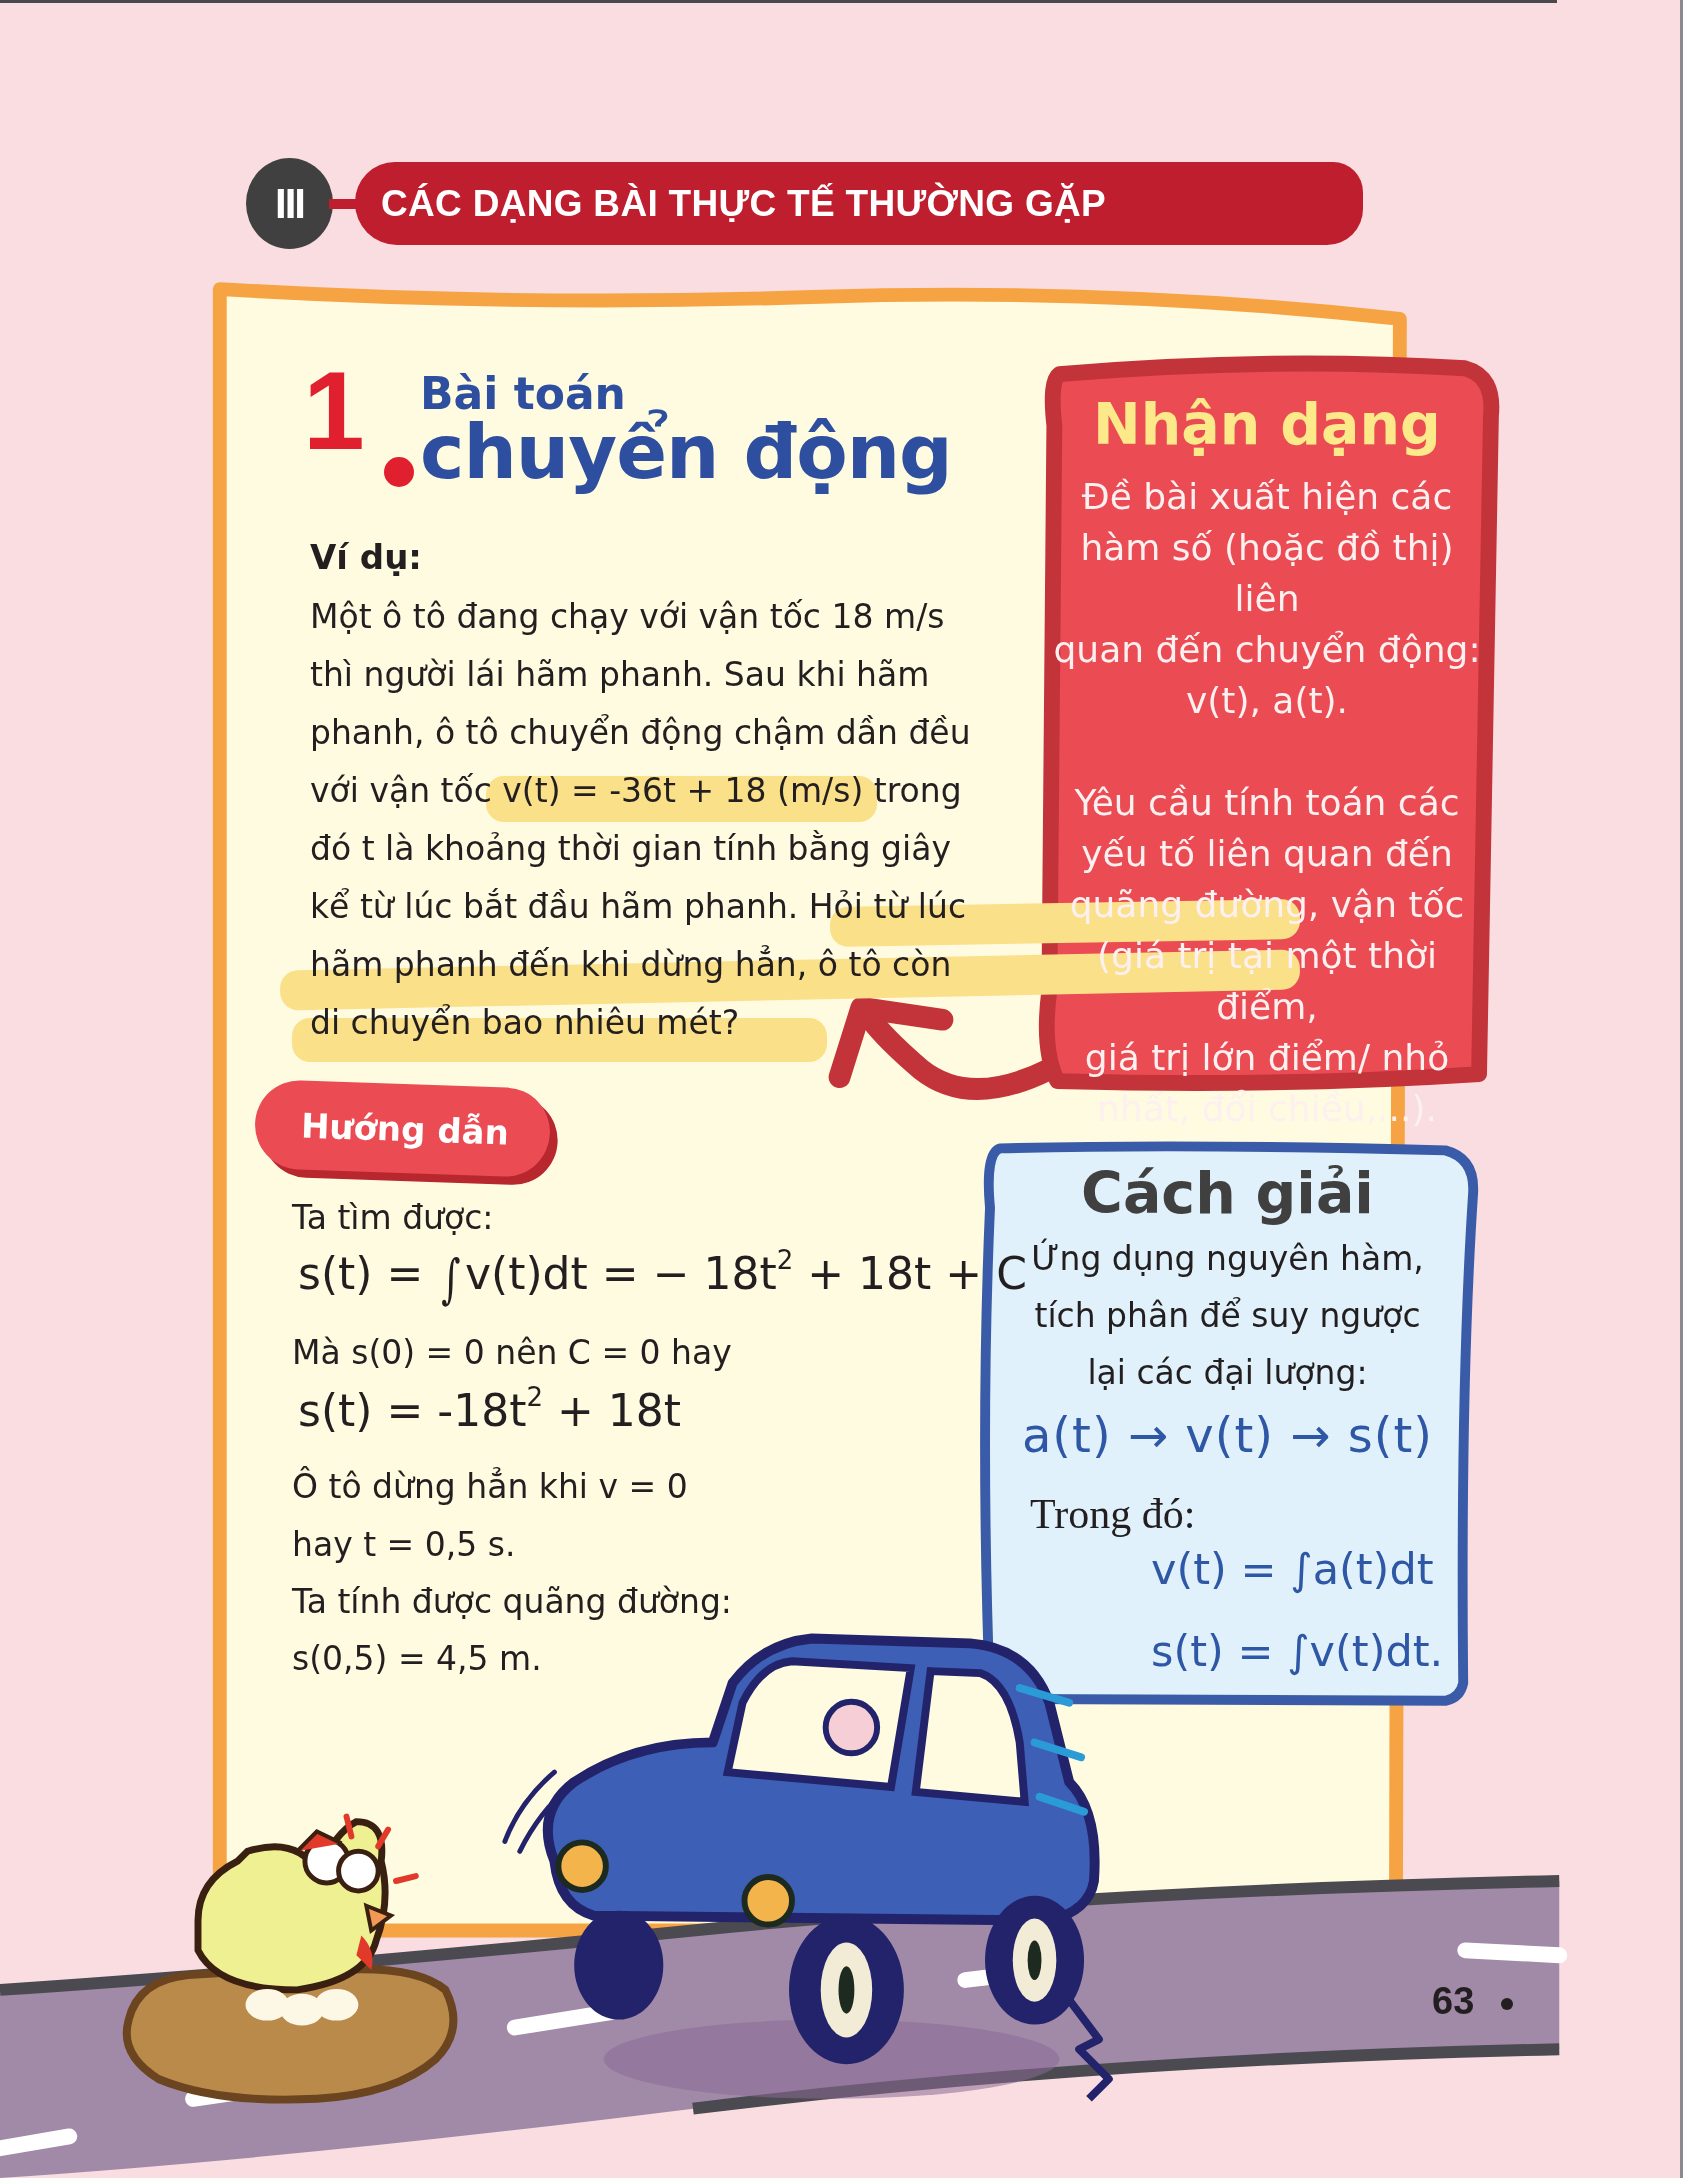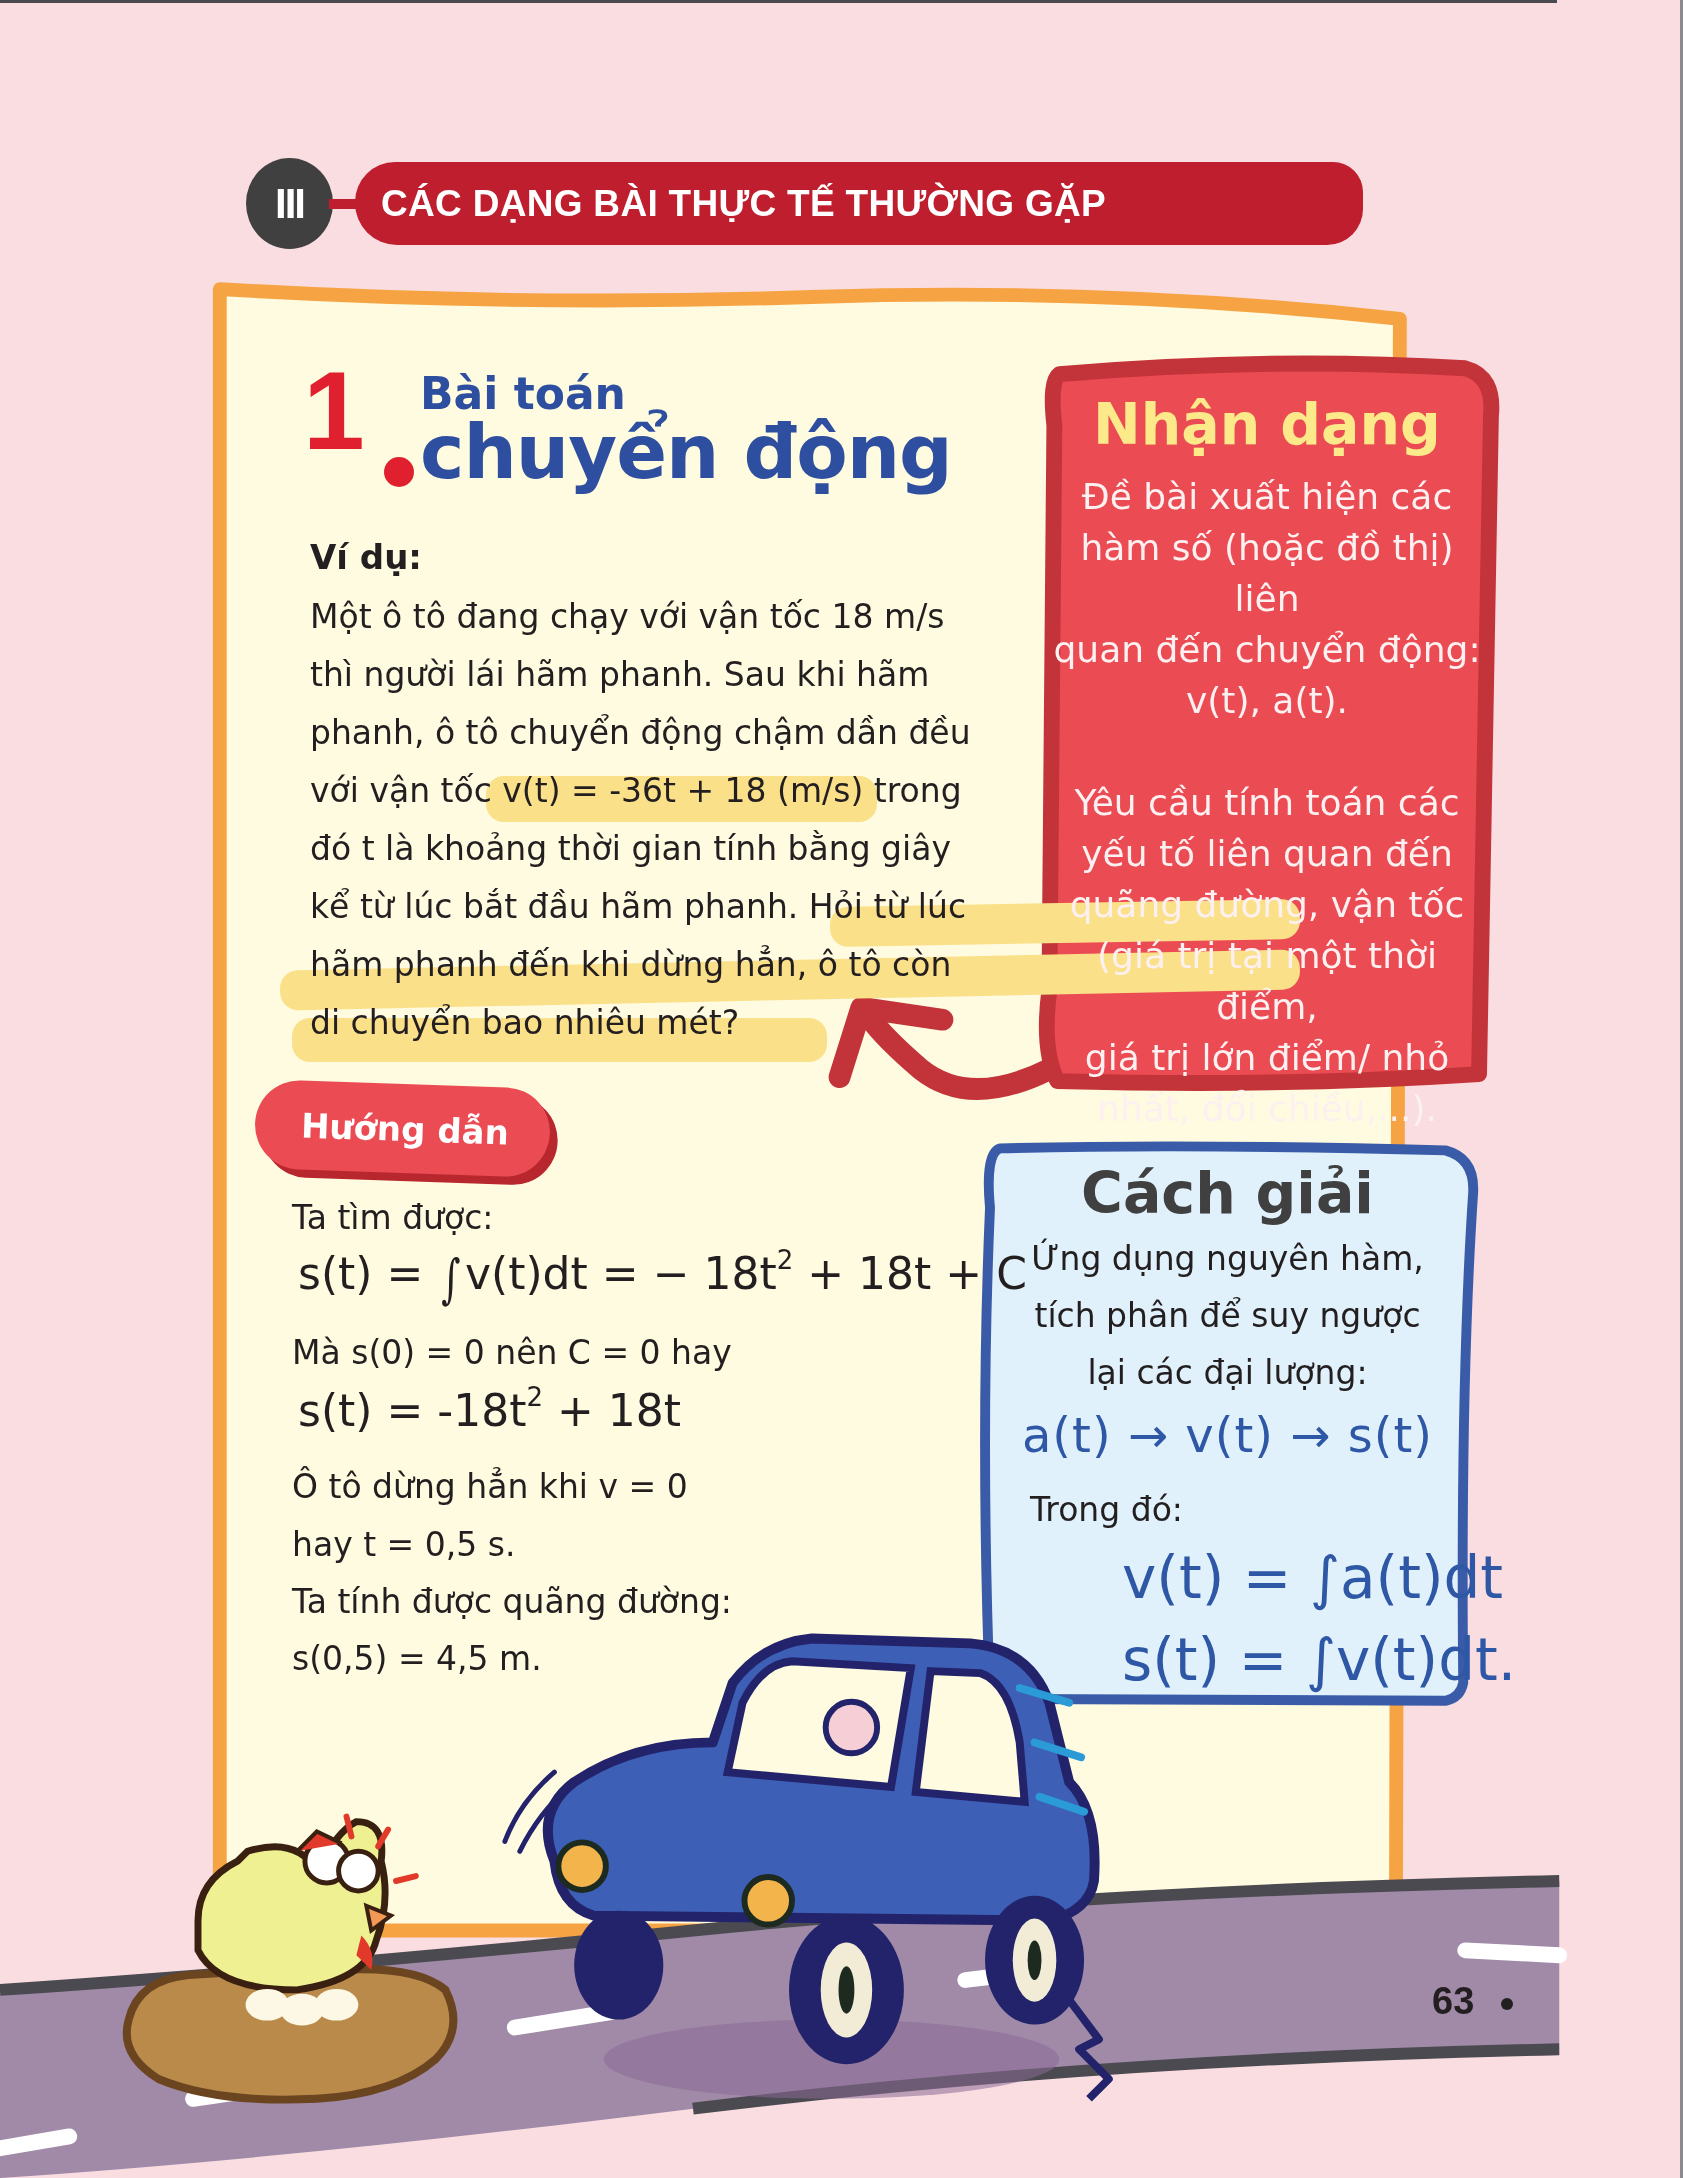--- a/index.html
+++ b/index.html
@@ -84,22 +84,22 @@
     .nd-para { font-size: 36px; line-height: 51px; display: block; }
     .nd-gap { height: 51px; }
 
     
     .cg-text-wrap {
       position: absolute; left: 990px; top: 1160px; width: 475px; text-align: center;
     }
     .cg-heading { font-weight: bold; font-size: 57px; color: #404040; display: block; margin-bottom: 4px; }
     .cg-para { font-size: 33px; line-height: 57px; display: block; color: #231f20; }
     .cg-chain { font-size: 48px; color: #2e57a5; display: block; margin-top: 6px; letter-spacing: 1px; }
-    .cg-where { position: absolute; left: 1030px; top: 1490px; font-size: 33px; color: #231f20; }
-    .cg-f1, .cg-f2 { position: absolute; left: 1122px; font-size: 58px; color: #2e57a5; white-space: nowrap; }
+    .cg-where { position: absolute; left: 1030px; top: 1490px; font-size: 42px; color: #231f20; font-family: Liberation Serif, serif; }
+    .cg-f1, .cg-f2 { position: absolute; left: 1151px; font-size: 43px; color: #2e57a5; white-space: nowrap; }
     .cg-f1 { top: 1544px; }
     .cg-f2 { top: 1626px; }
 
     .page-number {
       position: absolute; left: 1432px; top: 1980px;
       font-size: 38px; font-weight: bold; color: #231f20;
       font-family: "Liberation Sans", sans-serif;
     }
     .page-dot { position: absolute; left: 1501px; top: 1998px; width: 12px; height: 12px; border-radius: 50%; background: #231f20; }
   </style>

